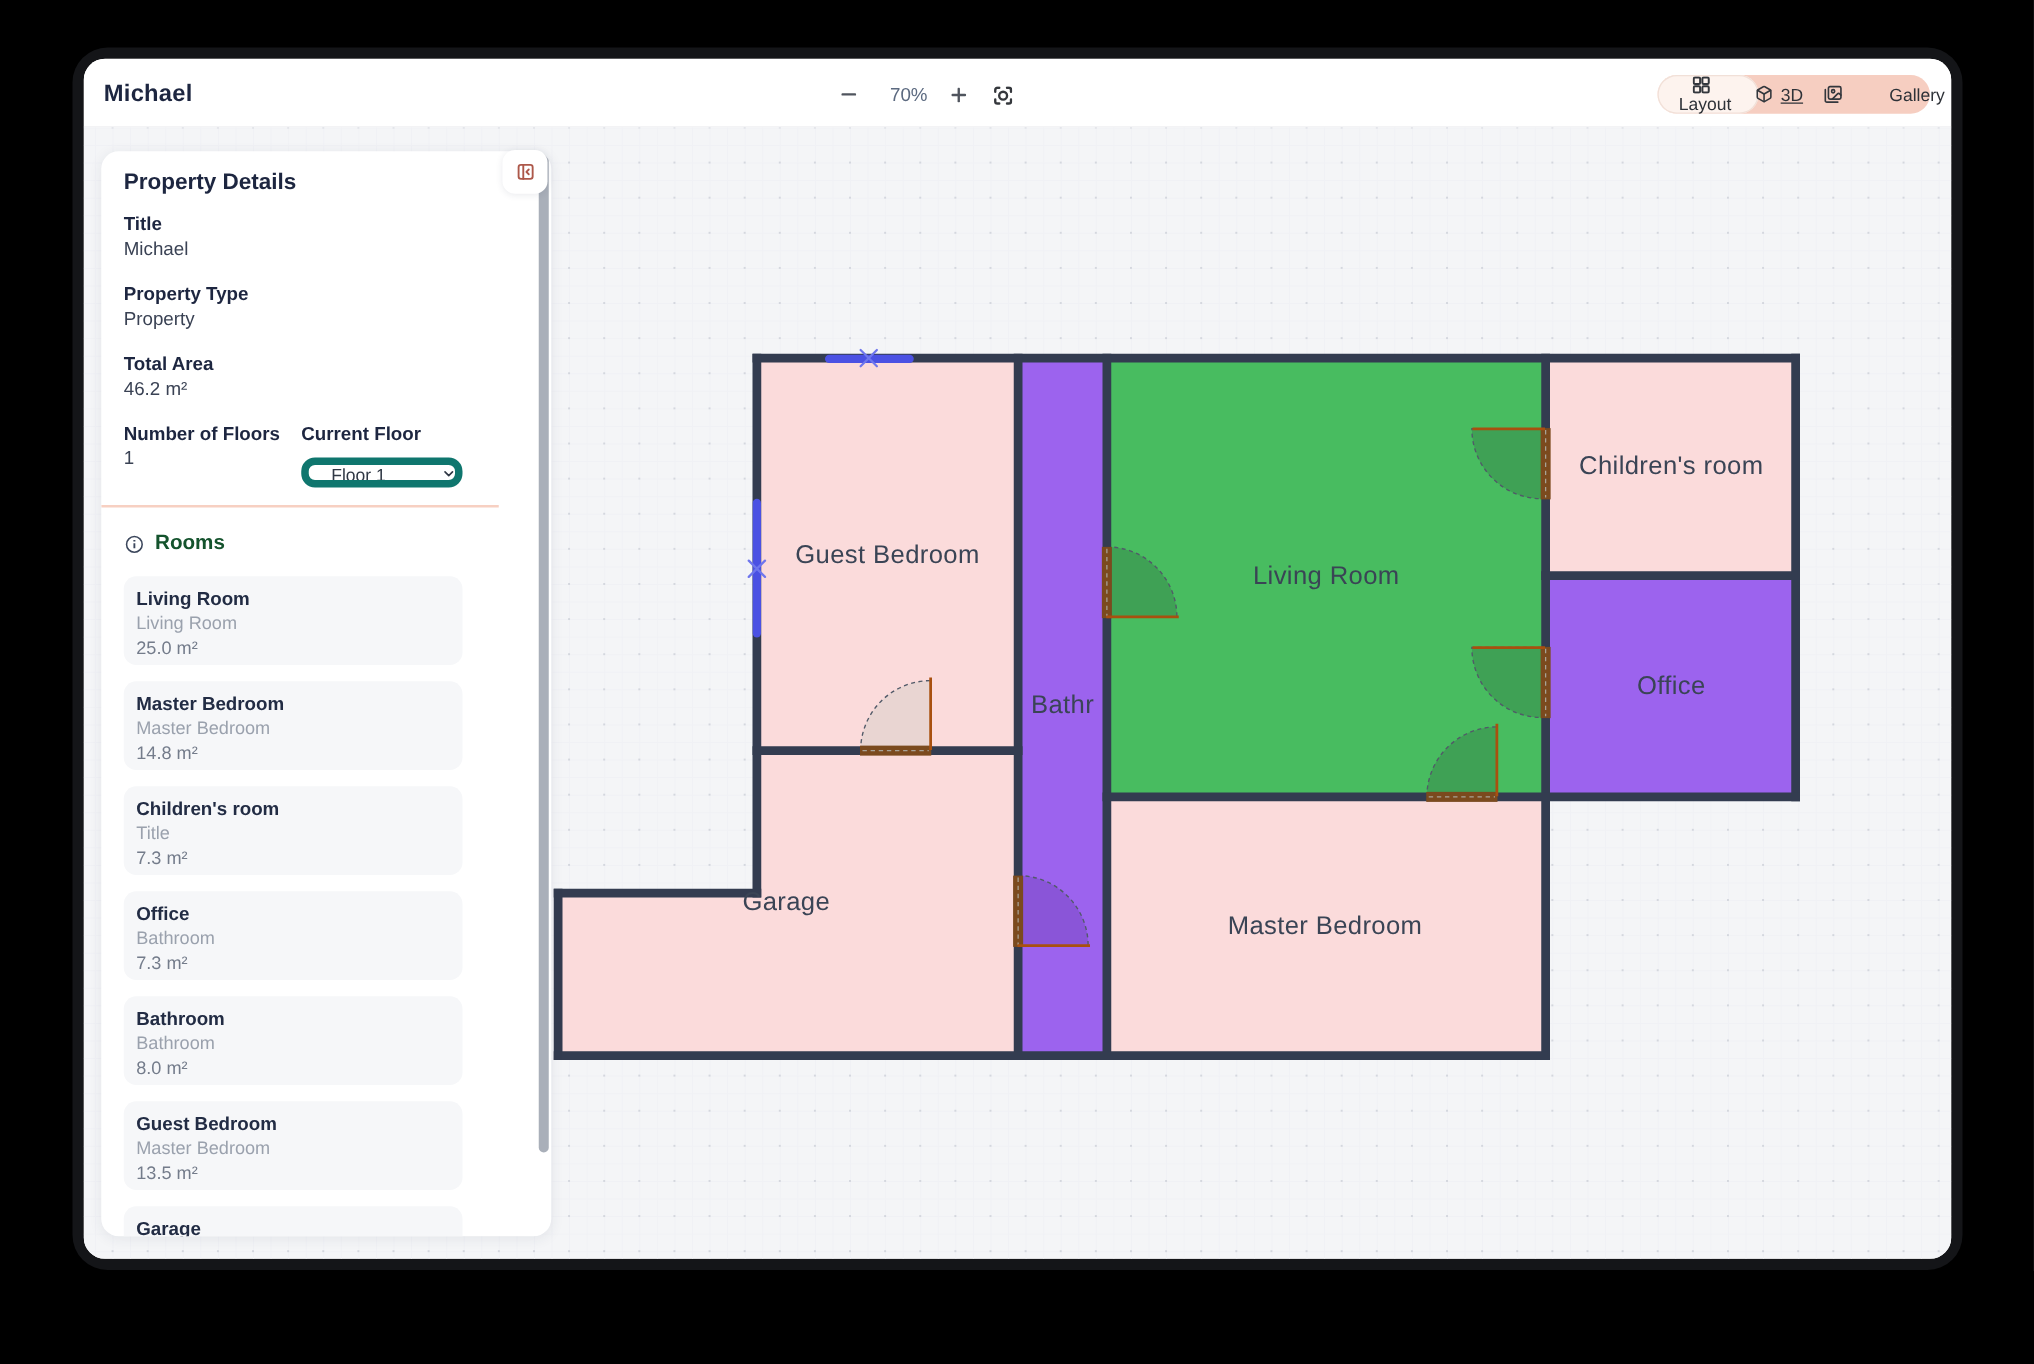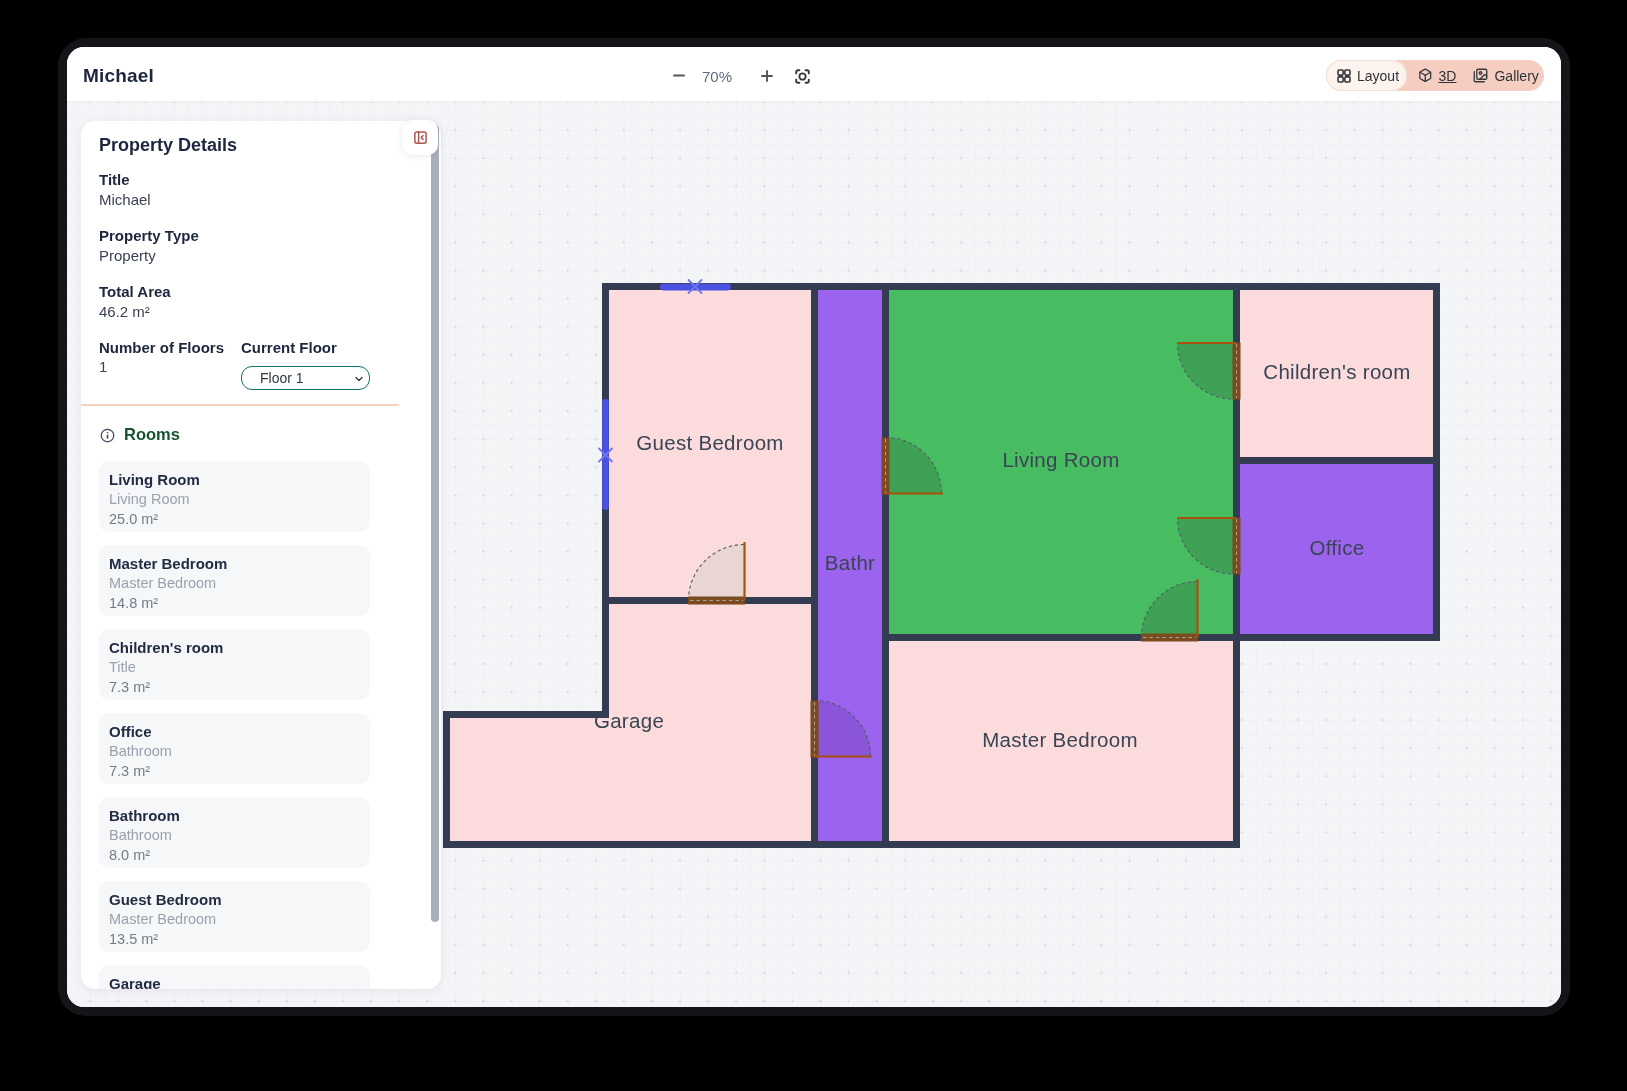--- a/index.html
+++ b/index.html
@@ -10,36 +10,36 @@
   .inner{position:relative;width:100%;height:100%;background:#ffffff;border-radius:17px;overflow:hidden;}
   .topbar{position:absolute;left:0;top:0;right:0;height:55px;background:#fff;border-bottom:1px solid #f0f0f2;}
   .title{position:absolute;left:16px;top:18px;font-size:19px;font-weight:bold;color:#1d2640;letter-spacing:.2px;}
   .canvas{position:absolute;left:0;top:55px;right:0;bottom:0;background:#f4f5f7;
     background-image:
       radial-gradient(circle,#d4d7de 0.9px,rgba(0,0,0,0) 1.15px),
       linear-gradient(#f0f1f5 1px,rgba(0,0,0,0) 1px),
       linear-gradient(90deg,#f0f1f5 1px,rgba(0,0,0,0) 1px);
     background-size:28.1px 28.1px,14.05px 14.05px,14.05px 14.05px;
     background-position:9px 14px,9px 14px,9px 14px;}
-  .pct{position:absolute;left:635px;top:29px;font-size:15px;color:#5c6a80;width:40px;text-align:left;transform:translateY(-50%);}
+  .pct{position:absolute;left:635px;top:29px;font-size:15px;color:#5c6a80;width:40px;text-align:right;transform:translateY(-50%);}
   
   .seg{position:absolute;left:1259px;top:13px;width:218px;height:31px;background:#f6cec1;border-radius:16px;display:flex;align-items:center;}
   .seg .active{position:absolute;left:0;top:0;width:81px;height:31px;background:#fdf3ee;border-radius:16px;box-shadow:0 0 0 1px #f1e0d8 inset;}
   .segitem{position:relative;display:flex;align-items:center;font-size:14px;color:#2e3238;}
   
   .panel{position:absolute;left:14px;top:19px;width:360px;height:868px;background:#fff;border-radius:14px;box-shadow:0 2px 10px rgba(40,50,80,.08);overflow:hidden;}
   .pc{position:absolute;left:18px;}
   .lbl{font-size:15px;font-weight:bold;color:#1d2640;}
   .val{font-size:15px;color:#3a4254;}
   .roomcard{position:absolute;left:18px;width:271px;height:71px;background:#f6f7f9;border-radius:10px;padding:10px 12px 0 10px;}
   .rc-t{font-size:15px;font-weight:bold;color:#222c44;margin-bottom:3px;}
   .rc-s{font-size:14.5px;color:#9aa1ad;margin-bottom:4px;}
   .rc-a{font-size:14.5px;color:#747c8b;}
   .scrollthumb{position:absolute;right:2px;top:1px;width:8px;height:800px;background:#a9afb9;border-radius:4px;}
-  select.floor{position:absolute;left:160px;top:245px;width:129px;height:24px;border:1px solid #0f766e;border-radius:11px;font-size:14px;color:#2f3744;background:#fff;padding-left:18px;appearance:none;-webkit-appearance:none;}
+  select.floor{position:absolute;left:160px;top:245px;width:129px;height:24px;border:6px solid #0f766e;border-radius:11px;font-size:14px;color:#2f3744;background:#fff;padding-left:18px;appearance:none;-webkit-appearance:none;}
   .collapsebtn{position:absolute;left:335px;top:18px;width:36px;height:35px;background:#fff;border-radius:10px;box-shadow:0 1px 6px rgba(40,50,80,.10);}
 </style>
 </head>
 <body>
 
 <div class="win">
  <div class="inner">
 
   <div class="topbar">
 
@@ -61,40 +61,40 @@
           <path d="M10.6 1.2h1.5a1.7 1.7 0 0 1 1.7 1.7v1.5"></path>
           <path d="M13.8 10.6v1.5a1.7 1.7 0 0 1-1.7 1.7h-1.5"></path>
           <path d="M4.4 13.8H2.9a1.7 1.7 0 0 1-1.7-1.7v-1.5"></path>
           <circle cx="7.5" cy="7.5" r="3.15"></circle>
         </svg>
 
     <div class="seg">
 
       <div class="active"></div>
 
-      <div class="segitem" style="margin-left:11px;">
+      <div class="segitem" style="margin-left:11px;flex-direction:column;">
         <svg width="14" height="14" viewBox="0 0 14 14" fill="none" stroke="#33373d" stroke-width="1.6" stroke-linejoin="round">
               <rect x="1" y="1" width="5.1" height="5.1" rx="1"></rect>
               <rect x="7.9" y="1" width="5.1" height="5.1" rx="1"></rect>
               <rect x="1" y="7.9" width="5.1" height="5.1" rx="1"></rect>
               <rect x="7.9" y="7.9" width="5.1" height="5.1" rx="1"></rect>
             </svg>
         <span style="margin-left:6px;">Layout</span>
       </div>
 
       <div class="segitem" style="margin-left:19px;">
         <svg width="14.5" height="14.5" viewBox="0 0 24 24" fill="none" stroke="#33373d" stroke-width="2.1" stroke-linecap="round" stroke-linejoin="round">
               <path d="M21 8a2 2 0 0 0-1-1.73l-7-4a2 2 0 0 0-2 0l-7 4A2 2 0 0 0 3 8v8a2 2 0 0 0 1 1.73l7 4a2 2 0 0 0 2 0l7-4A2 2 0 0 0 21 16Z"></path>
               <path d="m3.3 7 8.7 5 8.7-5"></path>
               <path d="M12 22V12"></path>
             </svg>
         <span style="margin-left:6px;text-decoration:underline;">3D</span>
       </div>
 
-      <div class="segitem" style="margin-left:17px;">
+      <div class="segitem" style="margin-left:17px;gap:31px;">
         <svg width="15" height="15" viewBox="0 0 24 24" fill="none" stroke="#33373d" stroke-width="2.1" stroke-linecap="round" stroke-linejoin="round">
               <path d="M18 22H4a2 2 0 0 1-2-2V6"></path>
               <path d="m22 13-1.296-1.296a2.41 2.41 0 0 0-3.408 0L11 18"></path>
               <circle cx="12" cy="8" r="2"></circle>
               <rect width="16" height="16" x="6" y="2" rx="2"></rect>
             </svg>
         <span style="margin-left:6px;">Gallery</span>
       </div>
     </div>
   </div>

